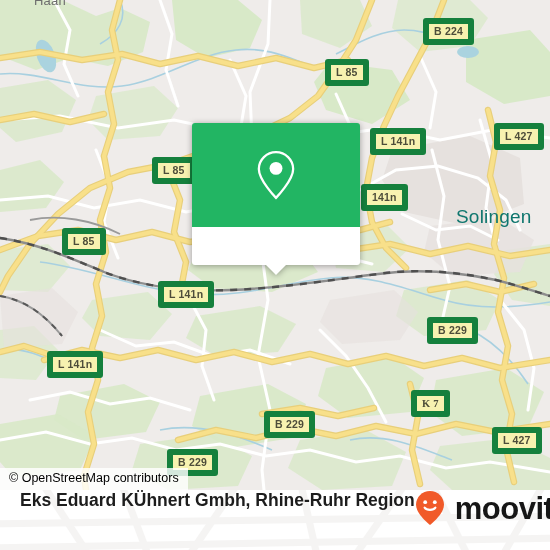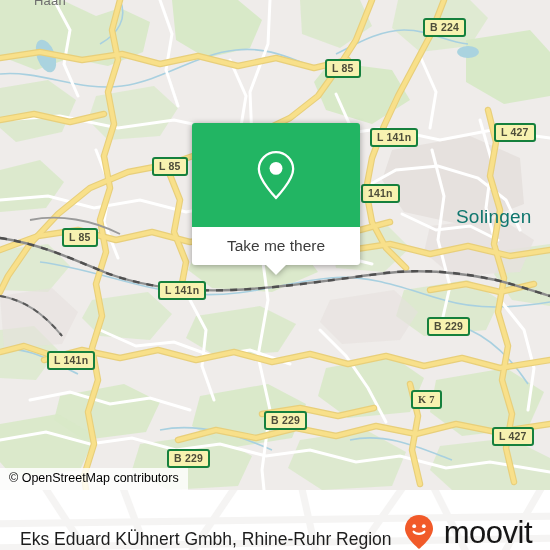--- a/index.html
+++ b/index.html
@@ -36,21 +36,21 @@
     left: 0; top: 0;
     width: 550px;
     height: 490px;
     display: block;
   }
 
   
   .shield {
     position: absolute;
     background: #f7f2b0;
-    border: 2px solid #15803d;
+    border: 6px solid #15803d;
     border-radius: 3px;
     color: #4d4d3a;
     font-size: 10.5px;
     font-weight: bold;
     line-height: 13px;
     padding: 1px 5px 1px 5px;
     white-space: nowrap;
     letter-spacing: 0.2px;
     font-family: "Liberation Sans", sans-serif;
   }
@@ -129,25 +129,26 @@
 
   
   .footer {
     position: absolute;
     left: 0;
     top: 490px;
     width: 550px;
     height: 60px;
     background: #ffffff;
     display: flex;
-    align-items: flex-end;
+    align-items: flex-start;
     justify-content: space-between;
     padding: 0 18px 0 20px;
     box-sizing: border-box;
     overflow: hidden;
+    font-weight: bold;
   }
   .footer-bg {
     position: absolute;
     left: 0; top: 0;
     width: 550px; height: 60px;
     opacity: 0.5;
     pointer-events: none;
   }
   .footer-title {
     position: relative;
@@ -330,21 +331,20 @@
       </div>
 
     <div class="popup">
       <div class="popup-head">
         <svg class="popup-pin" viewBox="0 0 40 50">
           <path d="M20 3 C 11 3, 3.5 10.3, 3.5 19.2 C 3.5 30, 20 47, 20 47 C 20 47, 36.5 30, 36.5 19.2 C 36.5 10.3, 29 3, 20 3 Z" fill="none" stroke="#ffffff" stroke-width="2.2"></path>
           <circle cx="20" cy="18.6" r="6.2" fill="#ffffff"></circle>
         </svg>
       </div>
       <div class="popup-foot">
-        <span>Take me there</span>
         <span class="popup-tail"></span>
       </div>
     </div>
 
     <div class="attribution">
       <span>© OpenStreetMap contributors</span>
     </div>
   </div>
 
   <div class="footer">

